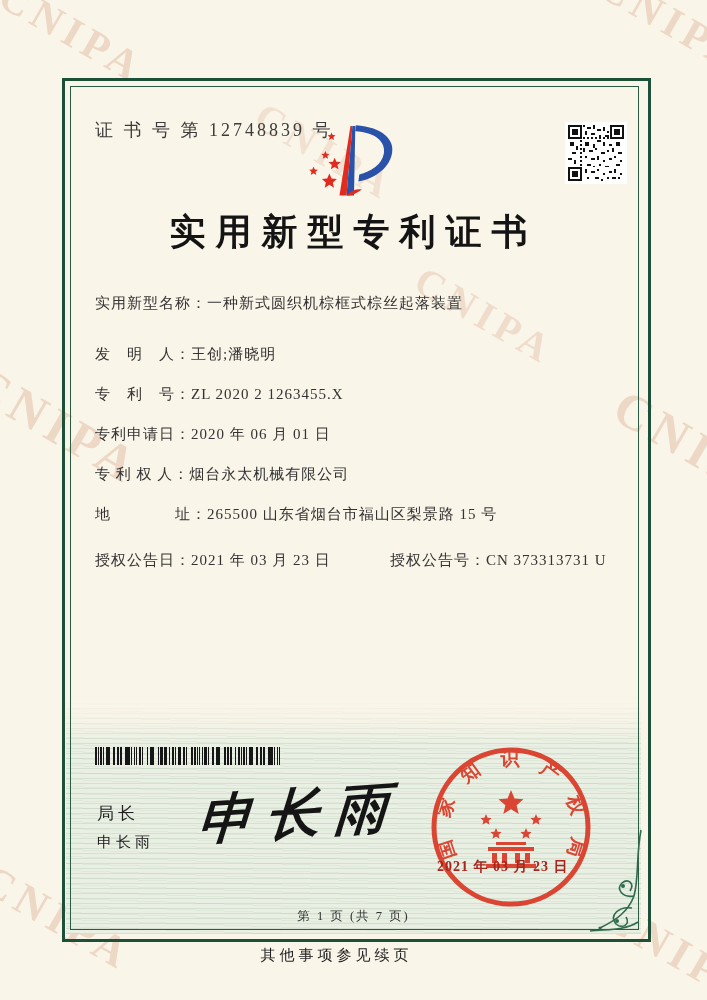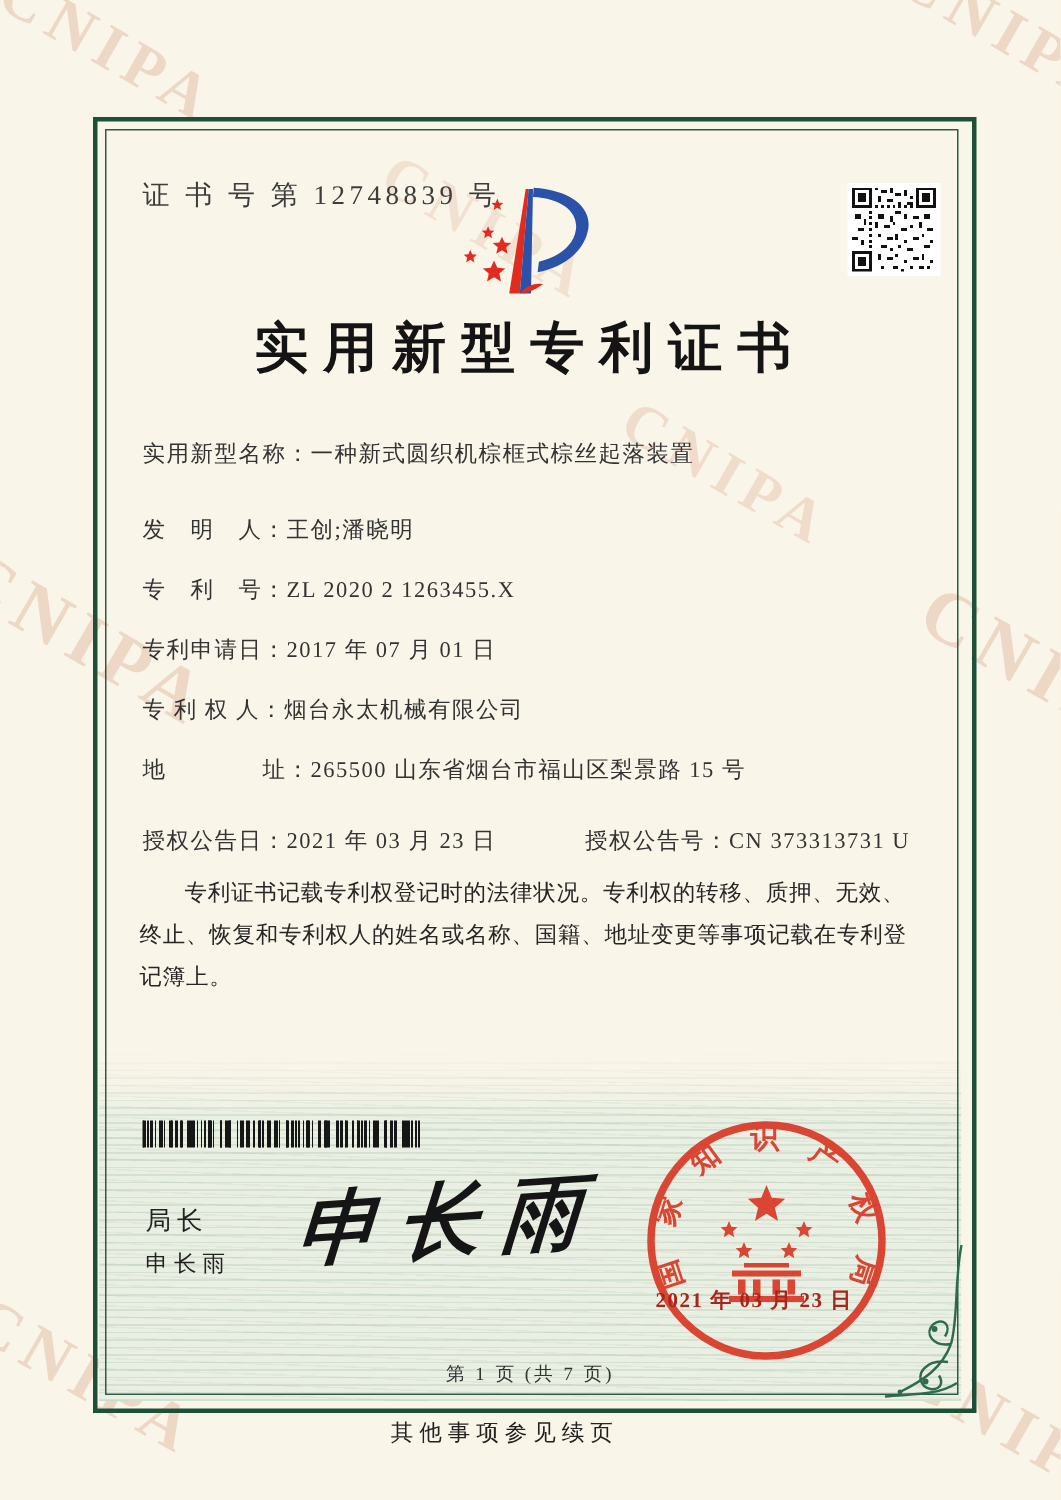--- a/index.html
+++ b/index.html
@@ -205,36 +205,35 @@
     <div class="frow first">
       <span class="flabel">实用新型名称：</span><span class="fvalue">一种新式圆织机棕框式棕丝起落装置</span>
     </div>
     <div class="frow">
       <span class="flabel">发　明　人：</span><span class="fvalue">王创;潘晓明</span>
     </div>
     <div class="frow">
       <span class="flabel">专　利　号：</span><span class="fvalue">ZL 2020 2 1263455.X</span>
     </div>
     <div class="frow">
-      <span class="flabel">专利申请日：</span><span class="fvalue">2017 年 07 月 01 日</span>
+      <span class="flabel">专利申请日：</span><span class="fvalue">2020 年 06 月 01 日</span>
     </div>
     <div class="frow">
       <span class="flabel">专 利 权 人：</span><span class="fvalue">烟台永太机械有限公司</span>
     </div>
     <div class="frow">
       <span class="flabel">地　　　　址：</span><span class="fvalue">265500 山东省烟台市福山区梨景路 15 号</span>
     </div>
   </div>
 
   <div class="grant-row">
     <span class="grant-left"><span>授权公告日：</span><span>2021 年 03 月 23 日</span></span><span><span>授权公告号：</span><span>CN 373313731 U</span></span>
   </div>
 
   <div class="body-text">
-    <p>专利证书记载专利权登记时的法律状况。专利权的转移、质押、无效、终止、恢复和专利权人的姓名或名称、国籍、地址变更等事项记载在专利登记簿上。</p>
   </div>
 
   <div class="barcode"></div>
 
   <div class="director-title">局长</div>
   <div class="director-name">申长雨</div>
   <div class="autograph">申长雨</div>
 
   <svg class="seal" viewBox="0 0 166 166">
     <defs>

